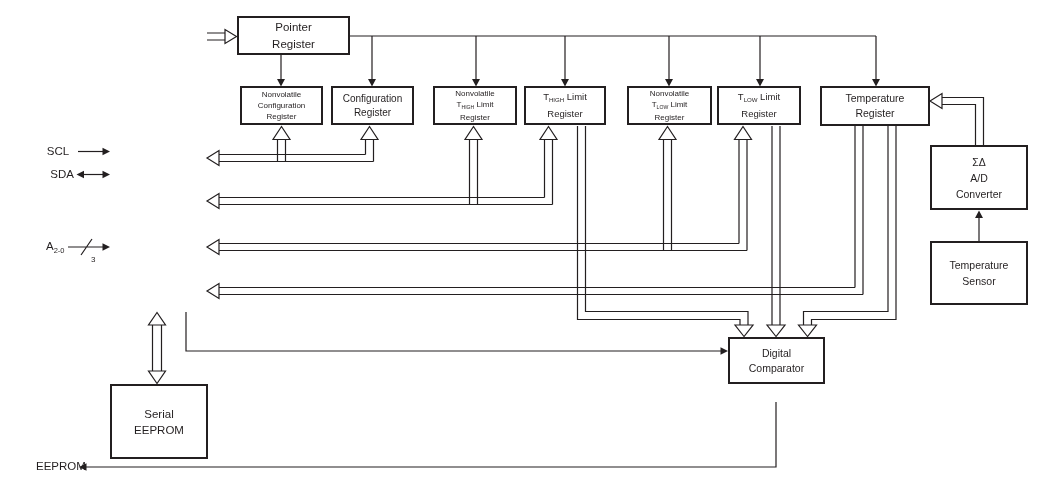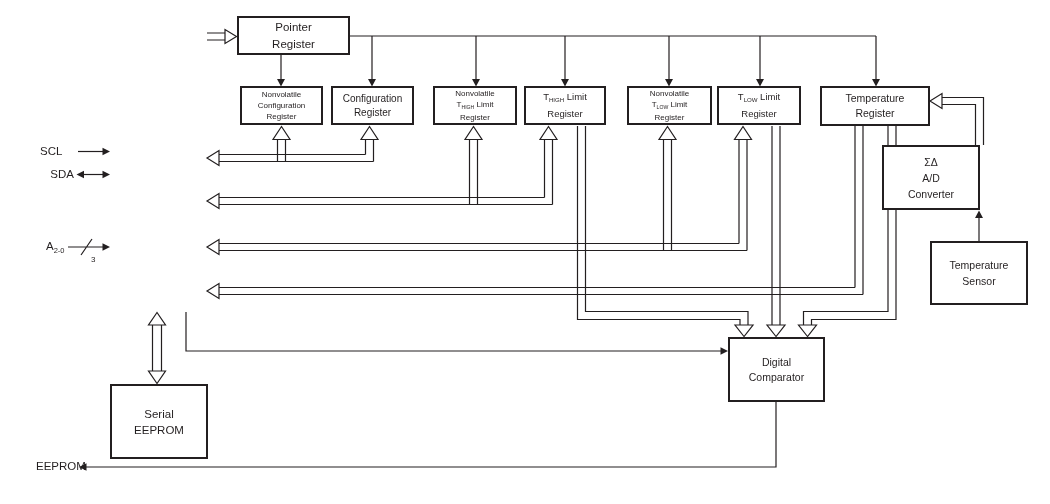--- a/index.html
+++ b/index.html
@@ -121,40 +121,40 @@
   <div class="box" style="left:717px;top:86px;width:84px;height:39px;font-size:9.5px;line-height:14px;">
     <div class="lbl"><span>T</span><span class="ss">LOW</span><span> Limit</span></div>
     <div class="lbl">Register</div>
   </div>
 
   <div class="box" style="left:820px;top:86px;width:110px;height:40px;font-size:10.5px;line-height:15px;">
     <div class="lbl">Temperature</div>
     <div class="lbl">Register</div>
   </div>
 
-  <div class="box" style="left:882px;top:145px;width:98px;height:65px;font-size:10.5px;line-height:16px;">
+  <div class="box" style="left:930px;top:145px;width:98px;height:65px;font-size:10.5px;line-height:16px;">
     <div class="lbl">ΣΔ</div>
     <div class="lbl">A/D</div>
     <div class="lbl">Converter</div>
   </div>
 
   <div class="box" style="left:930px;top:241px;width:98px;height:64px;font-size:10.5px;line-height:16px;">
     <div class="lbl">Temperature</div>
     <div class="lbl">Sensor</div>
   </div>
 
-  <div class="box" style="left:728px;top:337px;width:97px;height:65px;font-size:10.5px;line-height:15px;">
+  <div class="box" style="left:728px;top:337px;width:97px;height:47px;font-size:10.5px;line-height:15px;">
     <div class="lbl">Digital</div>
     <div class="lbl">Comparator</div>
   </div>
 
   <div class="box" style="left:110px;top:384px;width:98px;height:75px;font-size:11.5px;line-height:16px;">
     <div class="lbl">Serial</div>
     <div class="lbl">EEPROM</div>
   </div>
 
-  <div class="pin" style="left:40px;top:145px;width:36px;text-align:left;">SCL</div>
+  <div class="pin" style="left:40px;top:145px;width:36px;text-align:center;">SCL</div>
   <div class="pin" style="left:38px;top:168px;width:36px;text-align:right;">SDA</div>
   <div class="pin" style="left:46px;top:240px;"><span>A</span><span class="psub">2-0</span></div>
   <div class="buswidth" style="left:91px;top:255px;">3</div>
   <div class="pin" style="left:36px;top:460px;width:40px;text-align:right;">EEPROM</div>
 
 </div>
 
 </body></html>

